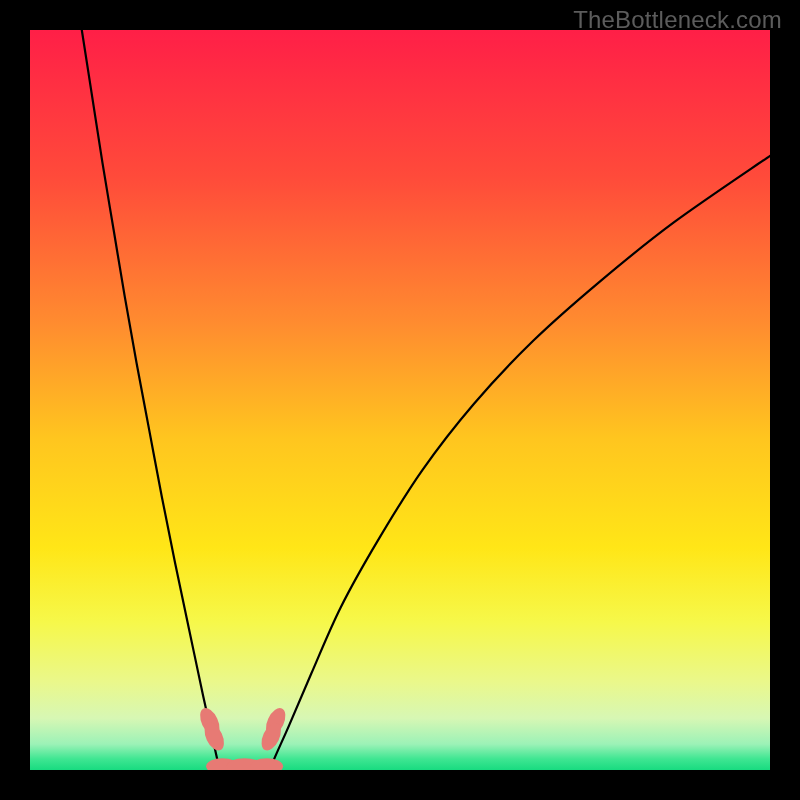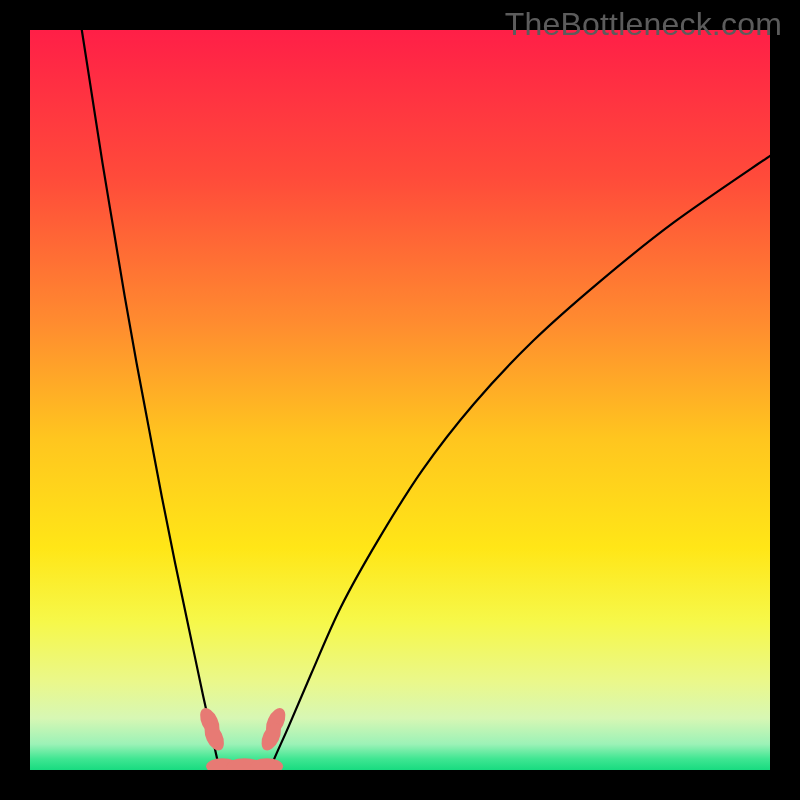--- a/index.html
+++ b/index.html
@@ -31,21 +31,21 @@
   }
   svg.curve {
     position: absolute;
     inset: 0;
   }
   .watermark {
     position: absolute;
     top: 6px;
     right: 18px;
     color: #5c5c5c;
-    font-size: 32px;
+    font-size: 24px;
     font-weight: 400;
     letter-spacing: 0.2px;
     user-select: none;
   }
 </style>
 </head>
 <body>
 
 <div class="frame">
 

